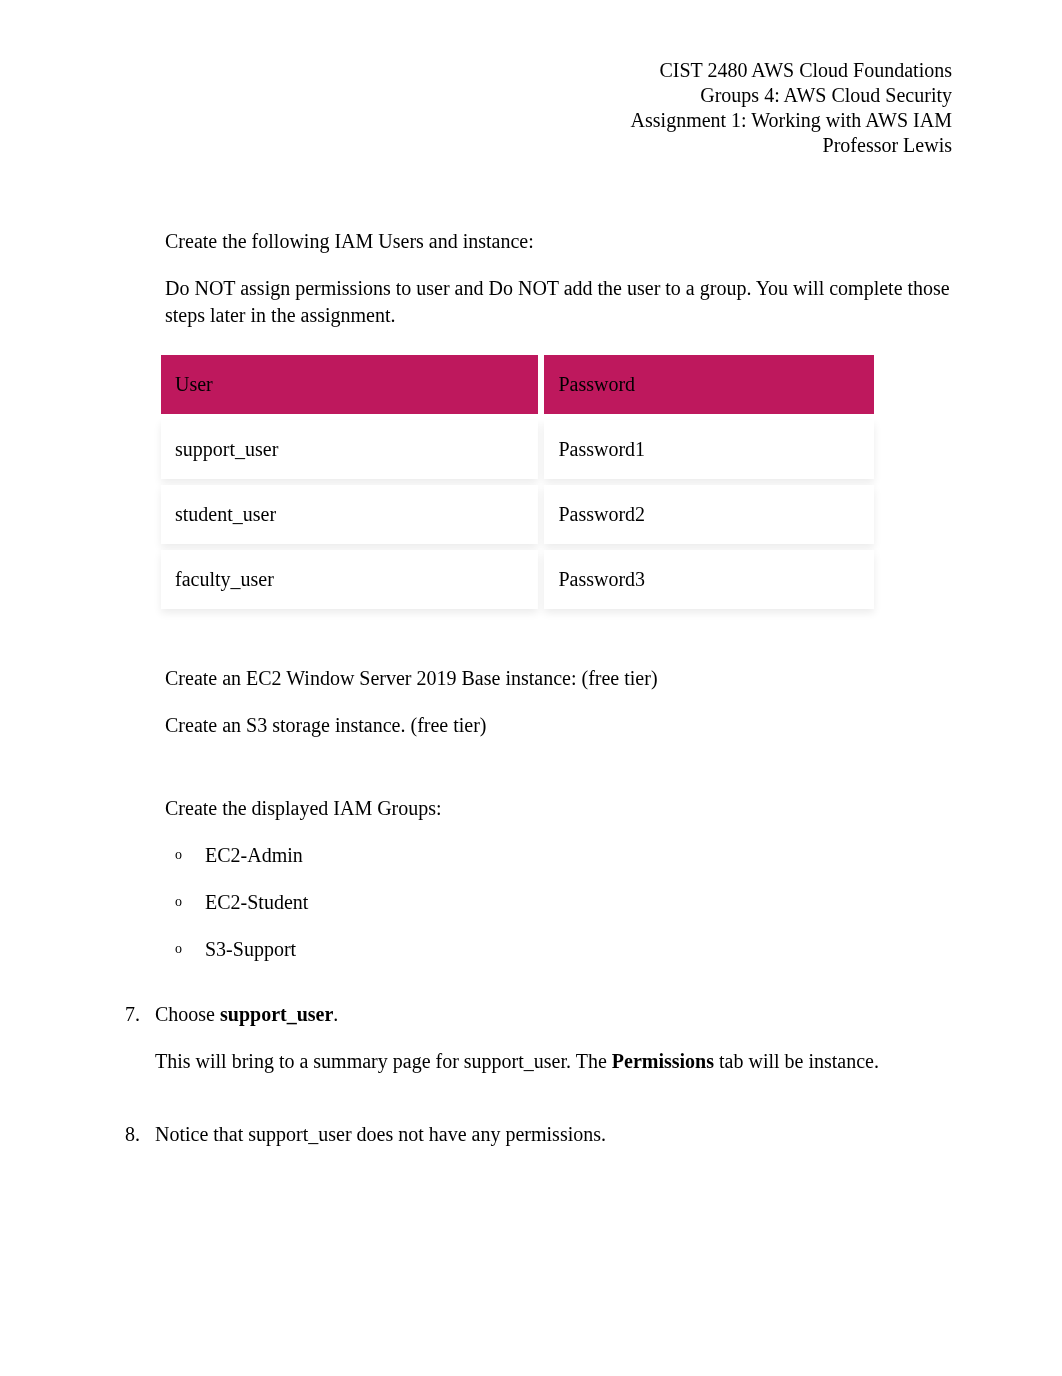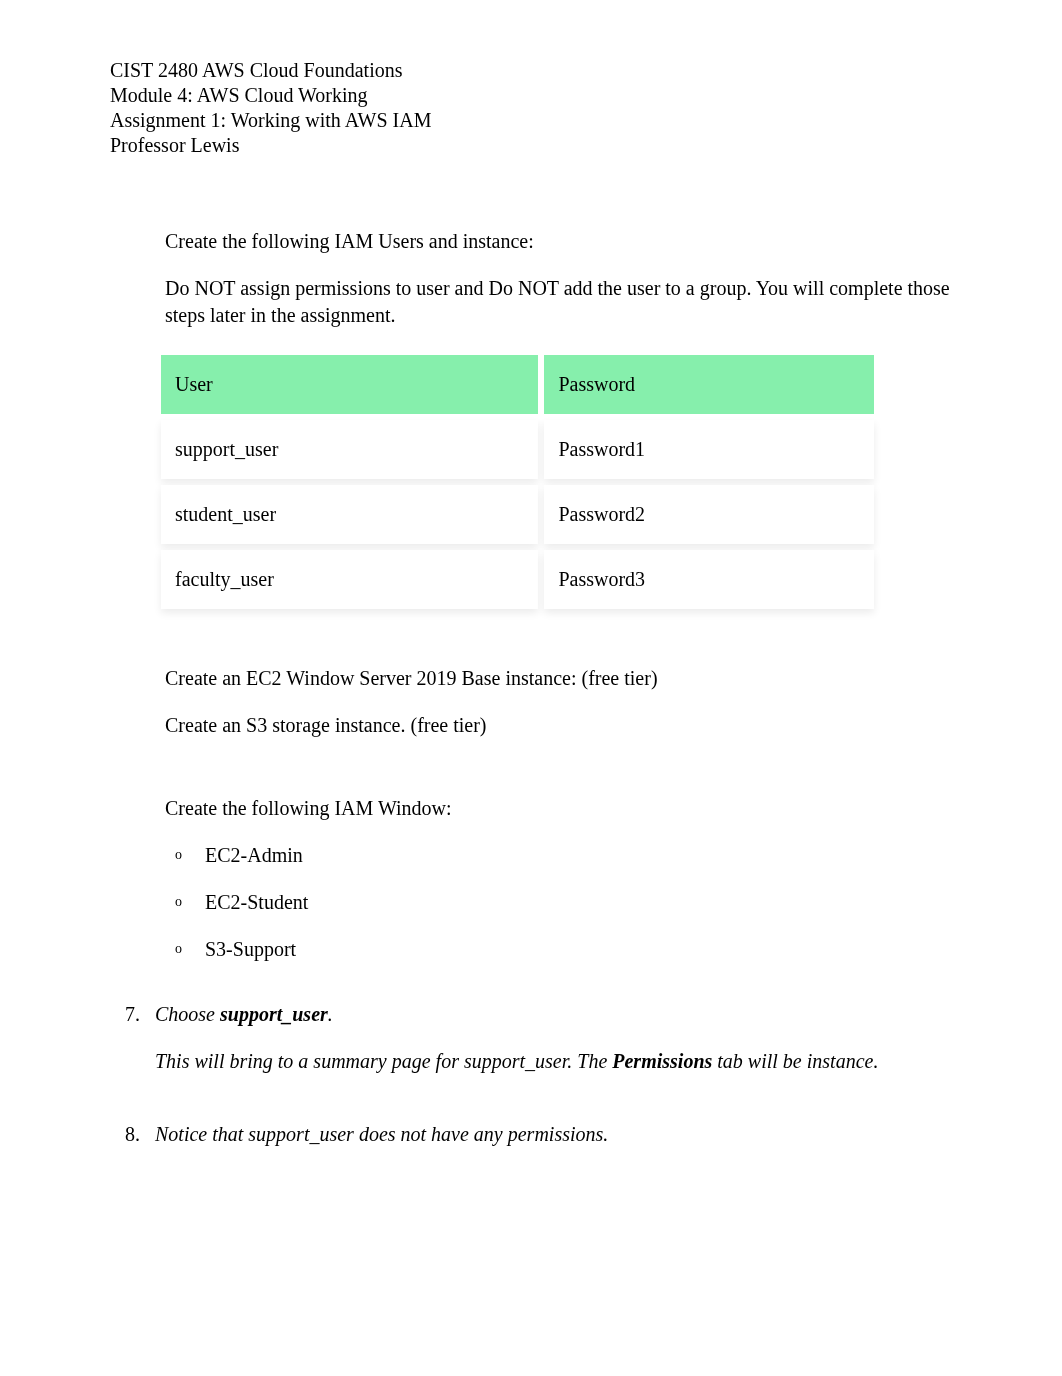--- a/index.html
+++ b/index.html
@@ -12,41 +12,42 @@
       font-size: 20px;
       color: #000;
       background: #fff;
       width: 1062px;
       height: 1376px;
       padding: 58px 110px 58px 110px;
       line-height: 1.35;
     }
     .header {
       margin-bottom: 70px;
+      text-align: right;
     }
     .header-line {
       font-size: 20px;
       line-height: 1.25;
     }
     .content {
       padding-left: 55px;
     }
     .para {
       margin-bottom: 20px;
     }
     .table {
       width: 725px;
       border-collapse: separate;
       border-spacing: 6px 6px;
       margin-top: 10px;
       margin-bottom: 50px;
       margin-left: -10px;
     }
     .table th {
-      background: #86efac;
+      background: #be185d;
       text-align: left;
       font-weight: normal;
       padding: 16px 14px;
       font-size: 20px;
     }
     .table td {
       background: #fff;
       padding: 16px 14px;
       font-size: 20px;
       box-shadow: 0 4px 8px rgba(0,0,0,0.08);
@@ -70,39 +71,38 @@
     .numbered-item {
       display: flex;
       margin-bottom: 18px;
     }
     .numbered-item .num {
       min-width: 30px;
       margin-left: -40px;
     }
     .numbered-item .body {
       flex: 1;
-      font-style: italic;
     }
     .sub-para {
       margin-top: 20px;
       margin-bottom: 10px;
     }
     .spacer-sm {
       height: 18px;
     }
     .spacer-md {
       height: 36px;
     }
   </style>
 </head>
 <body>
 
 <div class="header">
   <div class="header-line">CIST 2480 AWS Cloud Foundations</div>
-  <div class="header-line">Module 4: AWS Cloud Working</div>
+  <div class="header-line">Groups 4: AWS Cloud Security</div>
   <div class="header-line">Assignment 1:  Working with AWS IAM</div>
   <div class="header-line">Professor Lewis</div>
 </div>
 
 <div class="content">
 
   <div class="para">Create the following IAM Users and instance:</div>
 
   <div class="para">Do NOT assign permissions to user and Do NOT add the user to a group.  You will complete those steps later in the assignment.</div>
 
@@ -127,21 +127,21 @@
         <td>Password3</td>
       </tr>
     </tbody>
   </table>
 
   <div class="para">Create an EC2 Window Server 2019 Base instance: (free tier)</div>
   <div class="para">Create an S3 storage instance. (free tier)</div>
 
   <div class="spacer-md"></div>
 
-  <div class="para">Create the following IAM Window:</div>
+  <div class="para">Create the displayed IAM Groups:</div>
 
   <ul class="list">
     <li>EC2-Admin</li>
     <li>EC2-Student</li>
     <li>S3-Support</li>
   </ul>
 
   <div class="spacer-sm"></div>
 
   <div class="numbered-item">

